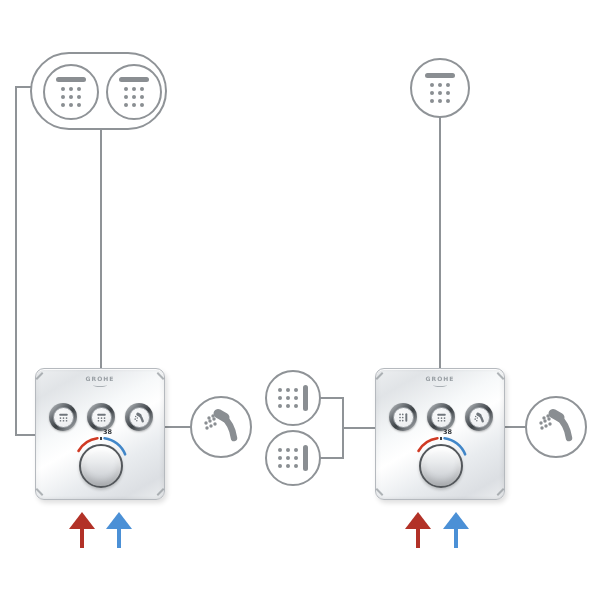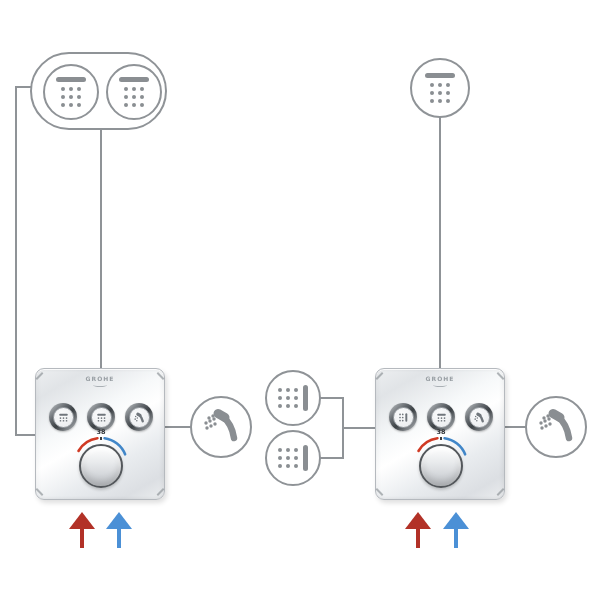--- a/index.html
+++ b/index.html
@@ -39,21 +39,21 @@
   .logo .swoosh { width:14px; height:4px; margin:1px auto 0; border-bottom:1.2px solid #aab0b5; border-radius:50%; }
   .btn { position:absolute; top:35px; width:28px; height:28px; border-radius:50%;
     background:linear-gradient(135deg,#c6cacd 0%,#63686d 35%,#3c4145 55%,#b9bdc1 100%);
     box-shadow:0 1px 2px rgba(0,0,0,.25); }
   .btn .face { position:absolute; inset:3.5px; border-radius:50%;
     background:radial-gradient(circle at 40% 35%,#fbfcfd,#e7e9eb); border:1px solid #9da2a7;
     display:flex; align-items:center; justify-content:center; }
   .btn svg { width:13px; height:13px; }
   .b1 { left:14px; } .b2 { left:52px; } .b3 { left:90px; }
   .arcs { position:absolute; left:34px; top:62px; width:64px; height:36px; }
-  .t38 { position:absolute; left:55px; top:60px; width:22px; text-align:center;
+  .t38 { position:absolute; left:55px; top:60px; width:22px; text-align:right;
     font-size:6.5px; font-weight:bold; color:#33363a; }
   .knob { position:absolute; left:44px; top:76px; width:44px; height:44px; border-radius:50%;
     border:2.5px solid #53575b;
     background:linear-gradient(180deg,#ffffff,#e9ebed 40%,#d2d5d9 75%,#c5c8cc 100%);
     box-shadow: inset 0 -5px 7px rgba(0,0,0,.16), inset 0 3px 4px rgba(255,255,255,.9), 0 2px 3px rgba(0,0,0,.18); }
 
   
   .arrow { position:absolute; width:26px; top:512px; }
   .arrow .head { width:0; height:0; margin:0 auto;
     border-left:13px solid transparent; border-right:13px solid transparent;

